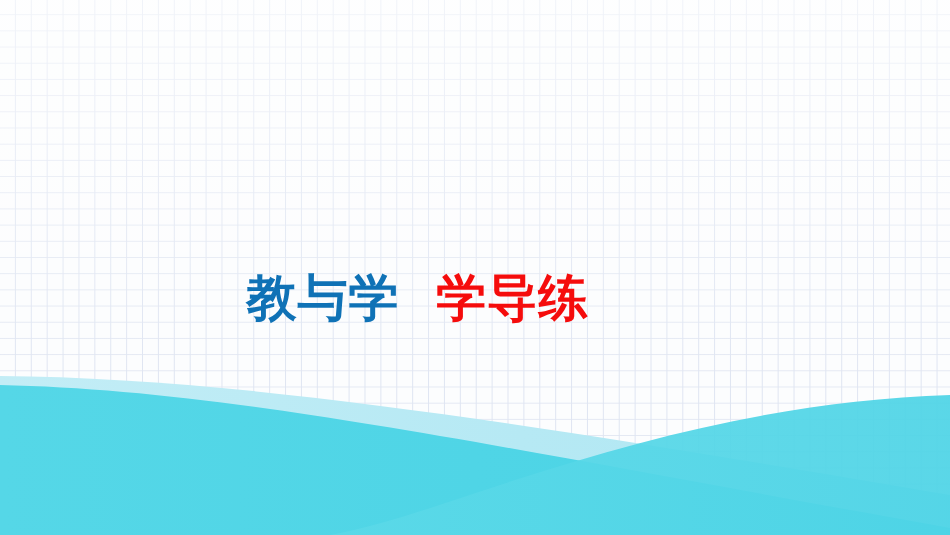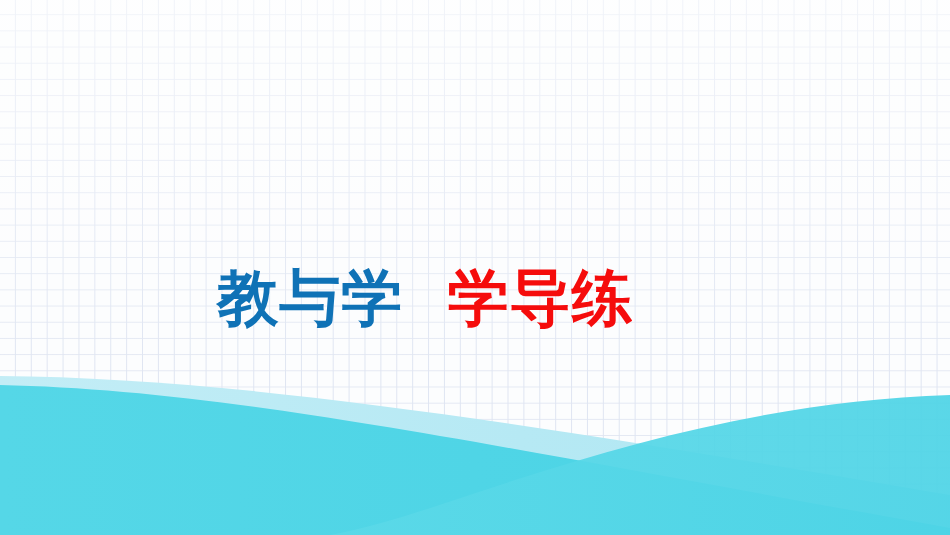--- a/index.html
+++ b/index.html
@@ -71,21 +71,21 @@
   #main-title {
     position: absolute;
     left: 0;
     top: 166px;
     width: 762px;
     text-align: center;
     z-index: 5;
     white-space: pre;
     font-family: "DejaVu Sans", "Liberation Sans", sans-serif;
     font-weight: bold;
-    font-size: 61px;
+    font-size: 50px;
     line-height: 88px;
     letter-spacing: 1px;
   }
   #main-title .t-blue { color: #0f72b6; }
   #main-title .t-gap  { color: transparent; }
   #main-title .t-red  { color: #f50c0c; }
 
   #sub-title {
     position: absolute;
     left: 0;

